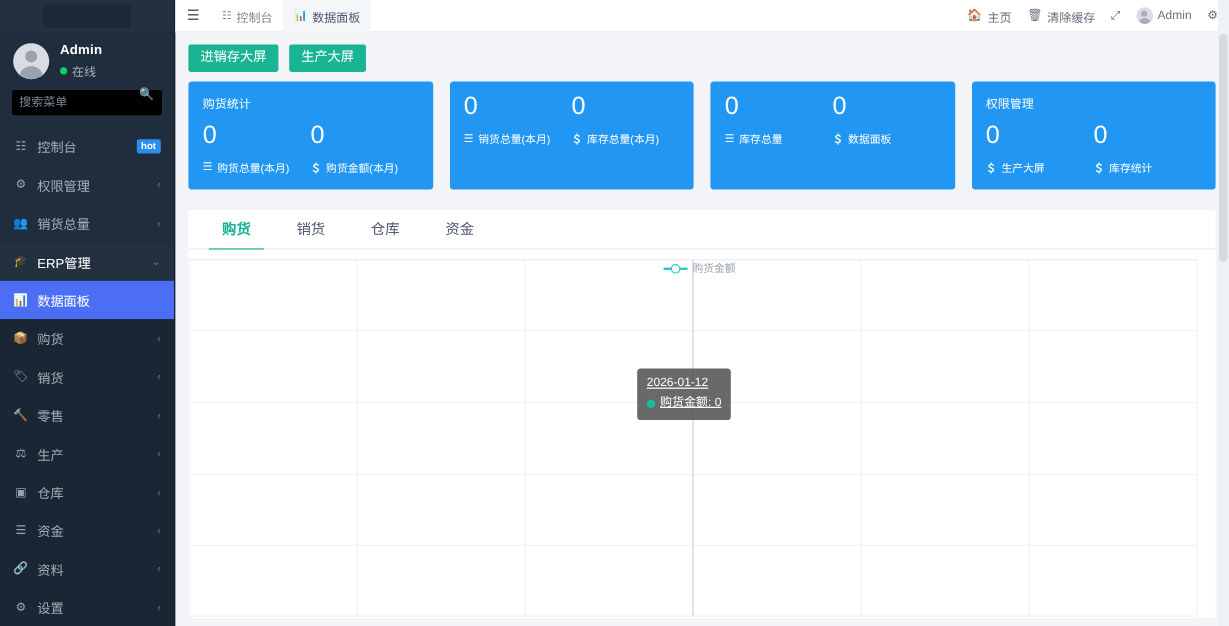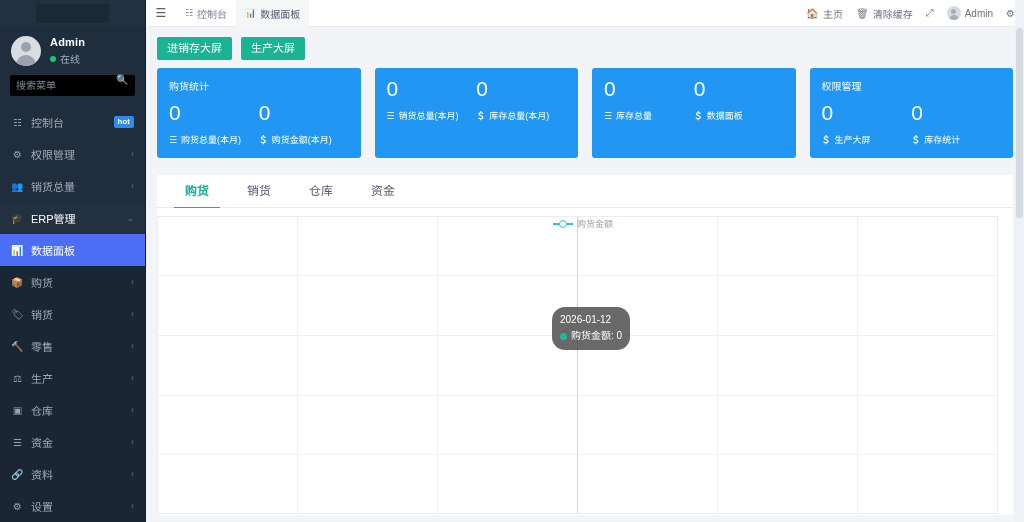--- a/index.html
+++ b/index.html
@@ -191,24 +191,24 @@
   .legend-marker::before {
     content: ""; position: absolute; left: 0; top: 4px; width: 20px; height: 1.5px;
     background: #2ec7c9;
   }
   .legend-marker::after {
     content: ""; position: absolute; left: 6px; top: 1px;
     width: 6px; height: 6px; border-radius: 50%;
     border: 1.6px solid #2ec7c9; background: #ffffff;
   }
   .tooltip {
-    position: absolute; left: 395px; top: 99px;
+    position: absolute; left: 374px; top: 99px;
     background: rgba(80,80,80,.86); color: #ffffff;
-    border-radius: 13px; padding: 5px 8px 6px 8px;
-    font-size: 10px; line-height: 1.6; white-space: nowrap;
+    border-radius: 3px; padding: 5px 8px 6px 8px;
+    font-size: 10px; line-height: 1.6; white-space: nowrap; text-decoration: underline;
   }
   .tt-series { display: flex; align-items: center; gap: 4px; }
   .tt-dot { width: 7px; height: 7px; border-radius: 50%; background: #1abc9c; display: inline-block; }
 
   .vscroll-track {
     position: absolute; right: 0; top: 0; width: 9px; height: 522px;
     background: #eef1f5;
   }
   .vscroll-thumb {
     position: absolute; right: 1px; top: 28px; width: 7px; height: 190px;

